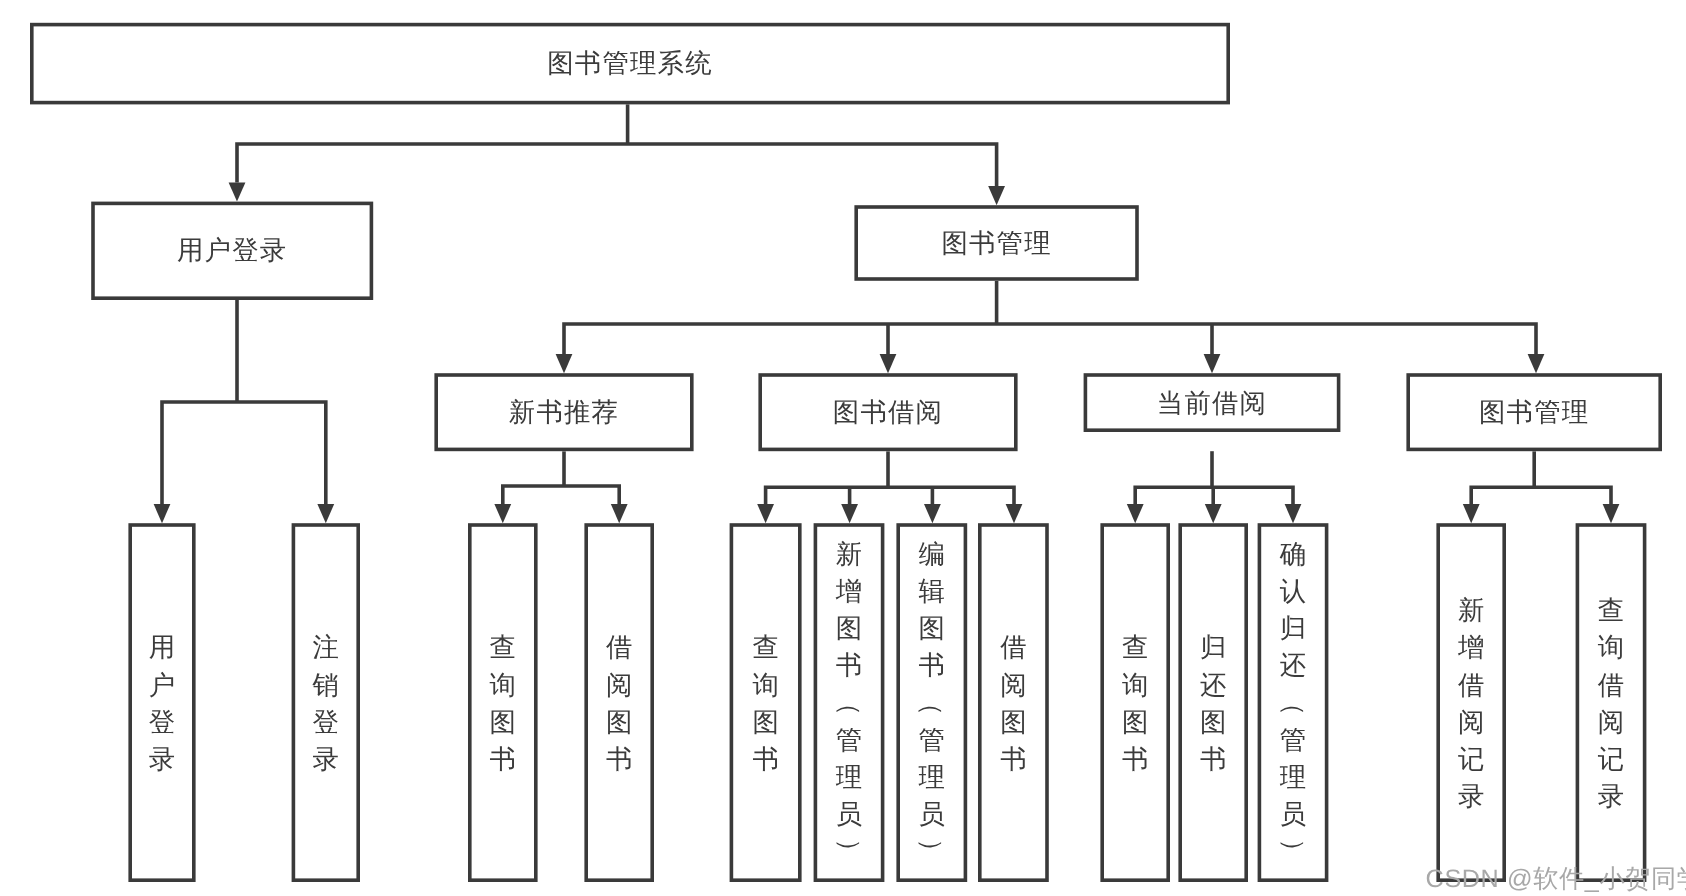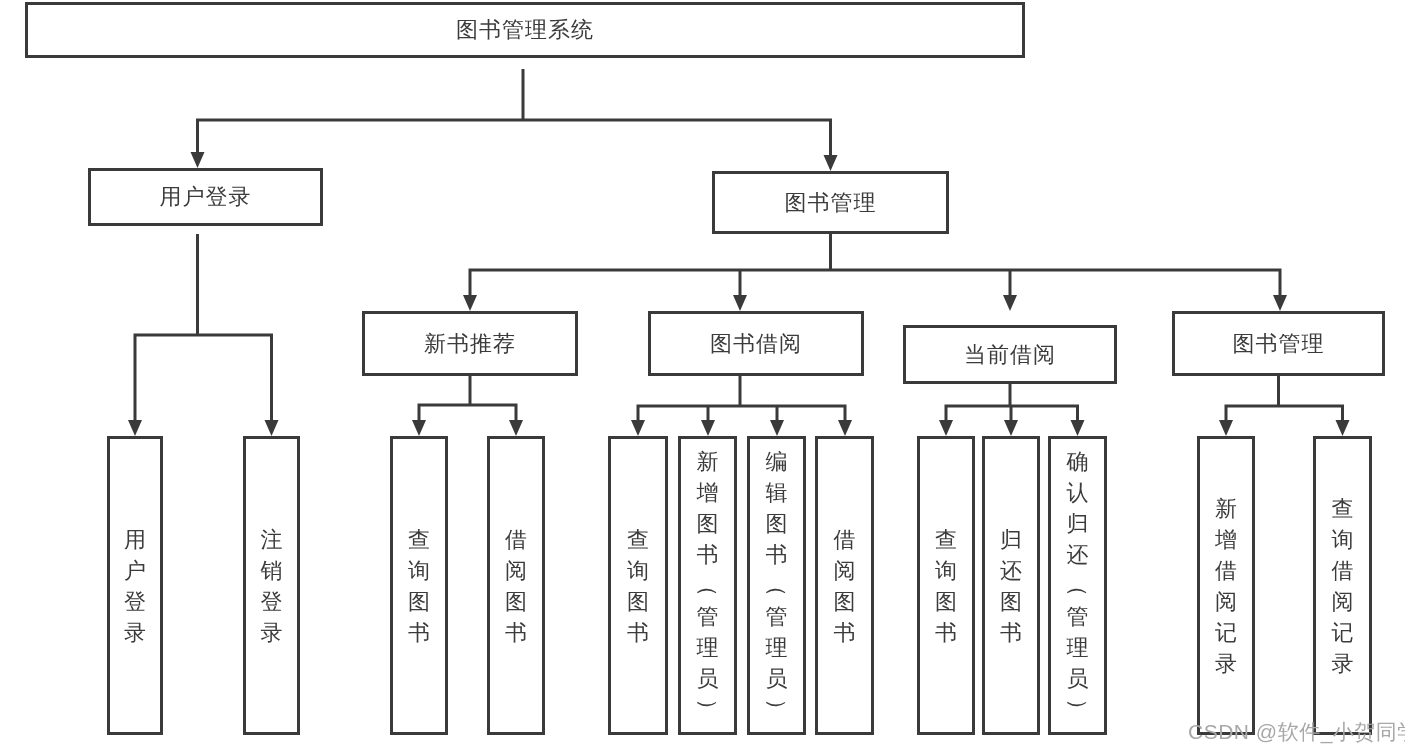--- a/index.html
+++ b/index.html
@@ -116,38 +116,38 @@
       <path class="head" d="M770,420 L784,420 L777,436 Z"></path>
       <path class="head" d="M838,420 L852,420 L845,436 Z"></path>
       <path class="head" d="M939,420 L953,420 L946,436 Z"></path>
       <path class="head" d="M1004,420 L1018,420 L1011,436 Z"></path>
       <path class="head" d="M1070.5,420 L1084.5,420 L1077.5,436 Z"></path>
       <path class="head" d="M1219,420 L1233,420 L1226,436 Z"></path>
       <path class="head" d="M1335.5,420 L1349.5,420 L1342.5,436 Z"></path>
     </g>
   </svg>
 
-  <div class="node hnode" style="left:25px;top:2px;width:1000px;height:56px">
+  <div class="node hnode" style="left:25px;top:19px;width:1000px;height:68px">
     <span>图书管理系统</span>
   </div>
 
-  <div class="node hnode" style="left:88px;top:168px;width:235px;height:58px">
+  <div class="node hnode" style="left:76px;top:168px;width:235px;height:82px">
     <span>用户登录</span>
   </div>
   <div class="node hnode" style="left:362px;top:311px;width:216px;height:65px">
     <span>新书推荐</span>
   </div>
 
   <div class="node hnode" style="left:712px;top:171px;width:237px;height:63px">
     <span>图书管理</span>
   </div>
-  <div class="node hnode" style="left:648px;top:311px;width:216px;height:65px">
+  <div class="node hnode" style="left:632px;top:311px;width:216px;height:65px">
     <span>图书借阅</span>
   </div>
-  <div class="node hnode" style="left:903px;top:325px;width:214px;height:59px">
+  <div class="node hnode" style="left:903px;top:311px;width:214px;height:49px">
     <span>当前借阅</span>
   </div>
   <div class="node hnode" style="left:1172px;top:311px;width:213px;height:65px">
     <span>图书管理</span>
   </div>
 
   <div class="node vnode" style="left:107px;top:436px;width:56px;height:299px">
     <div class="vtext">
         <span class="ch">用</span>
         <span class="ch">户</span>

